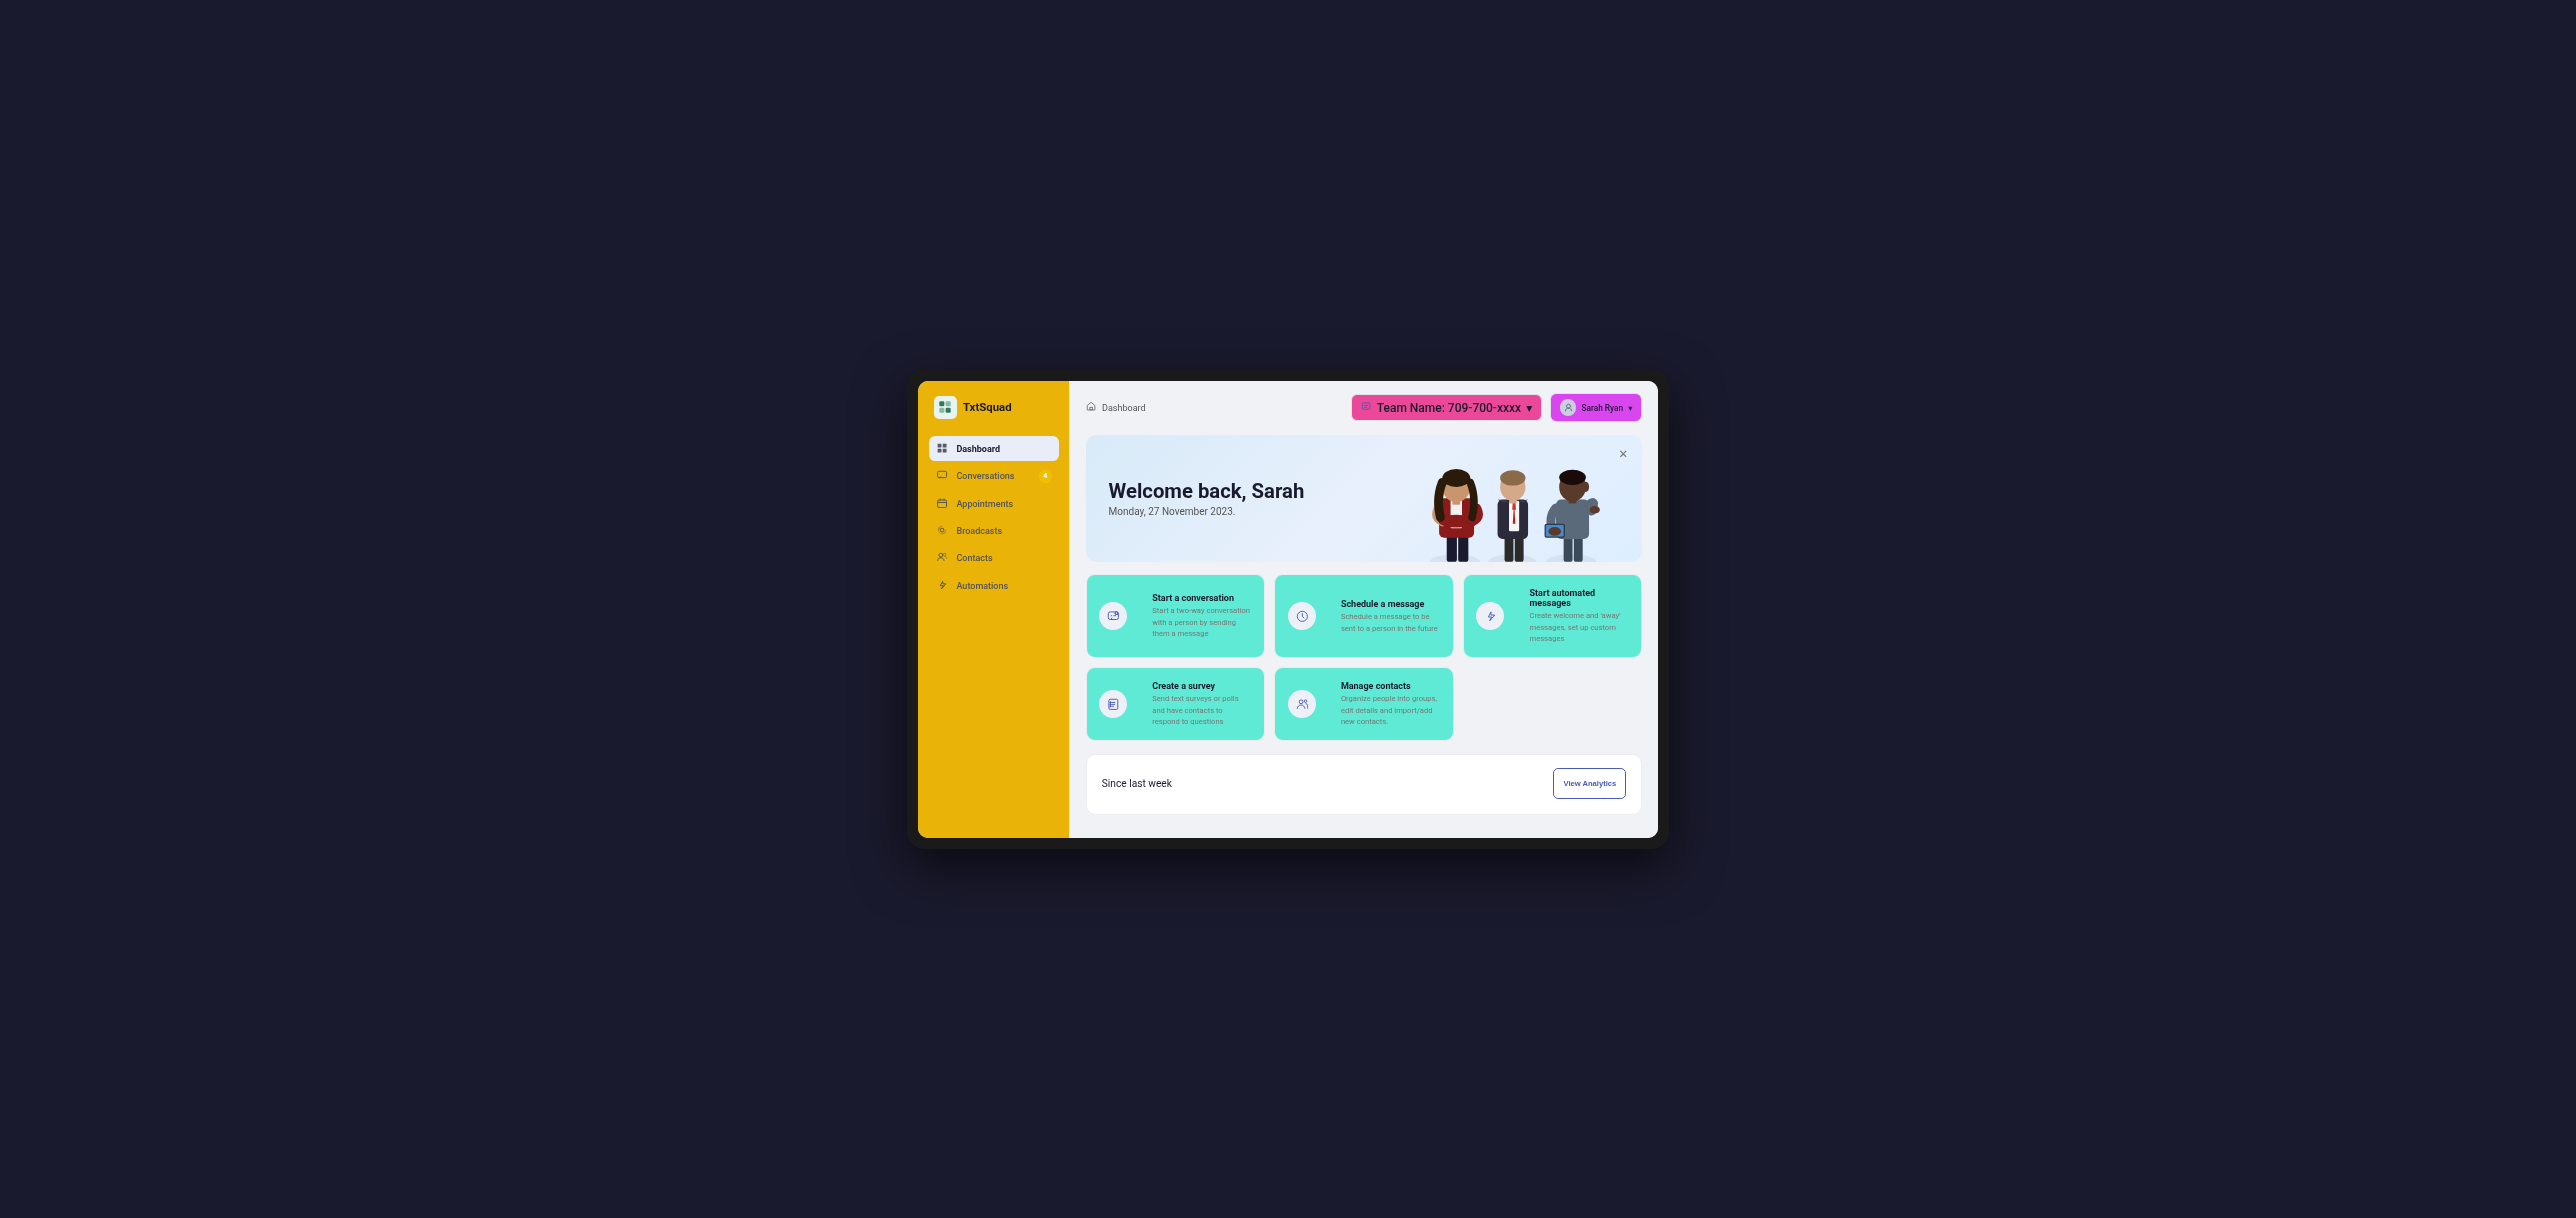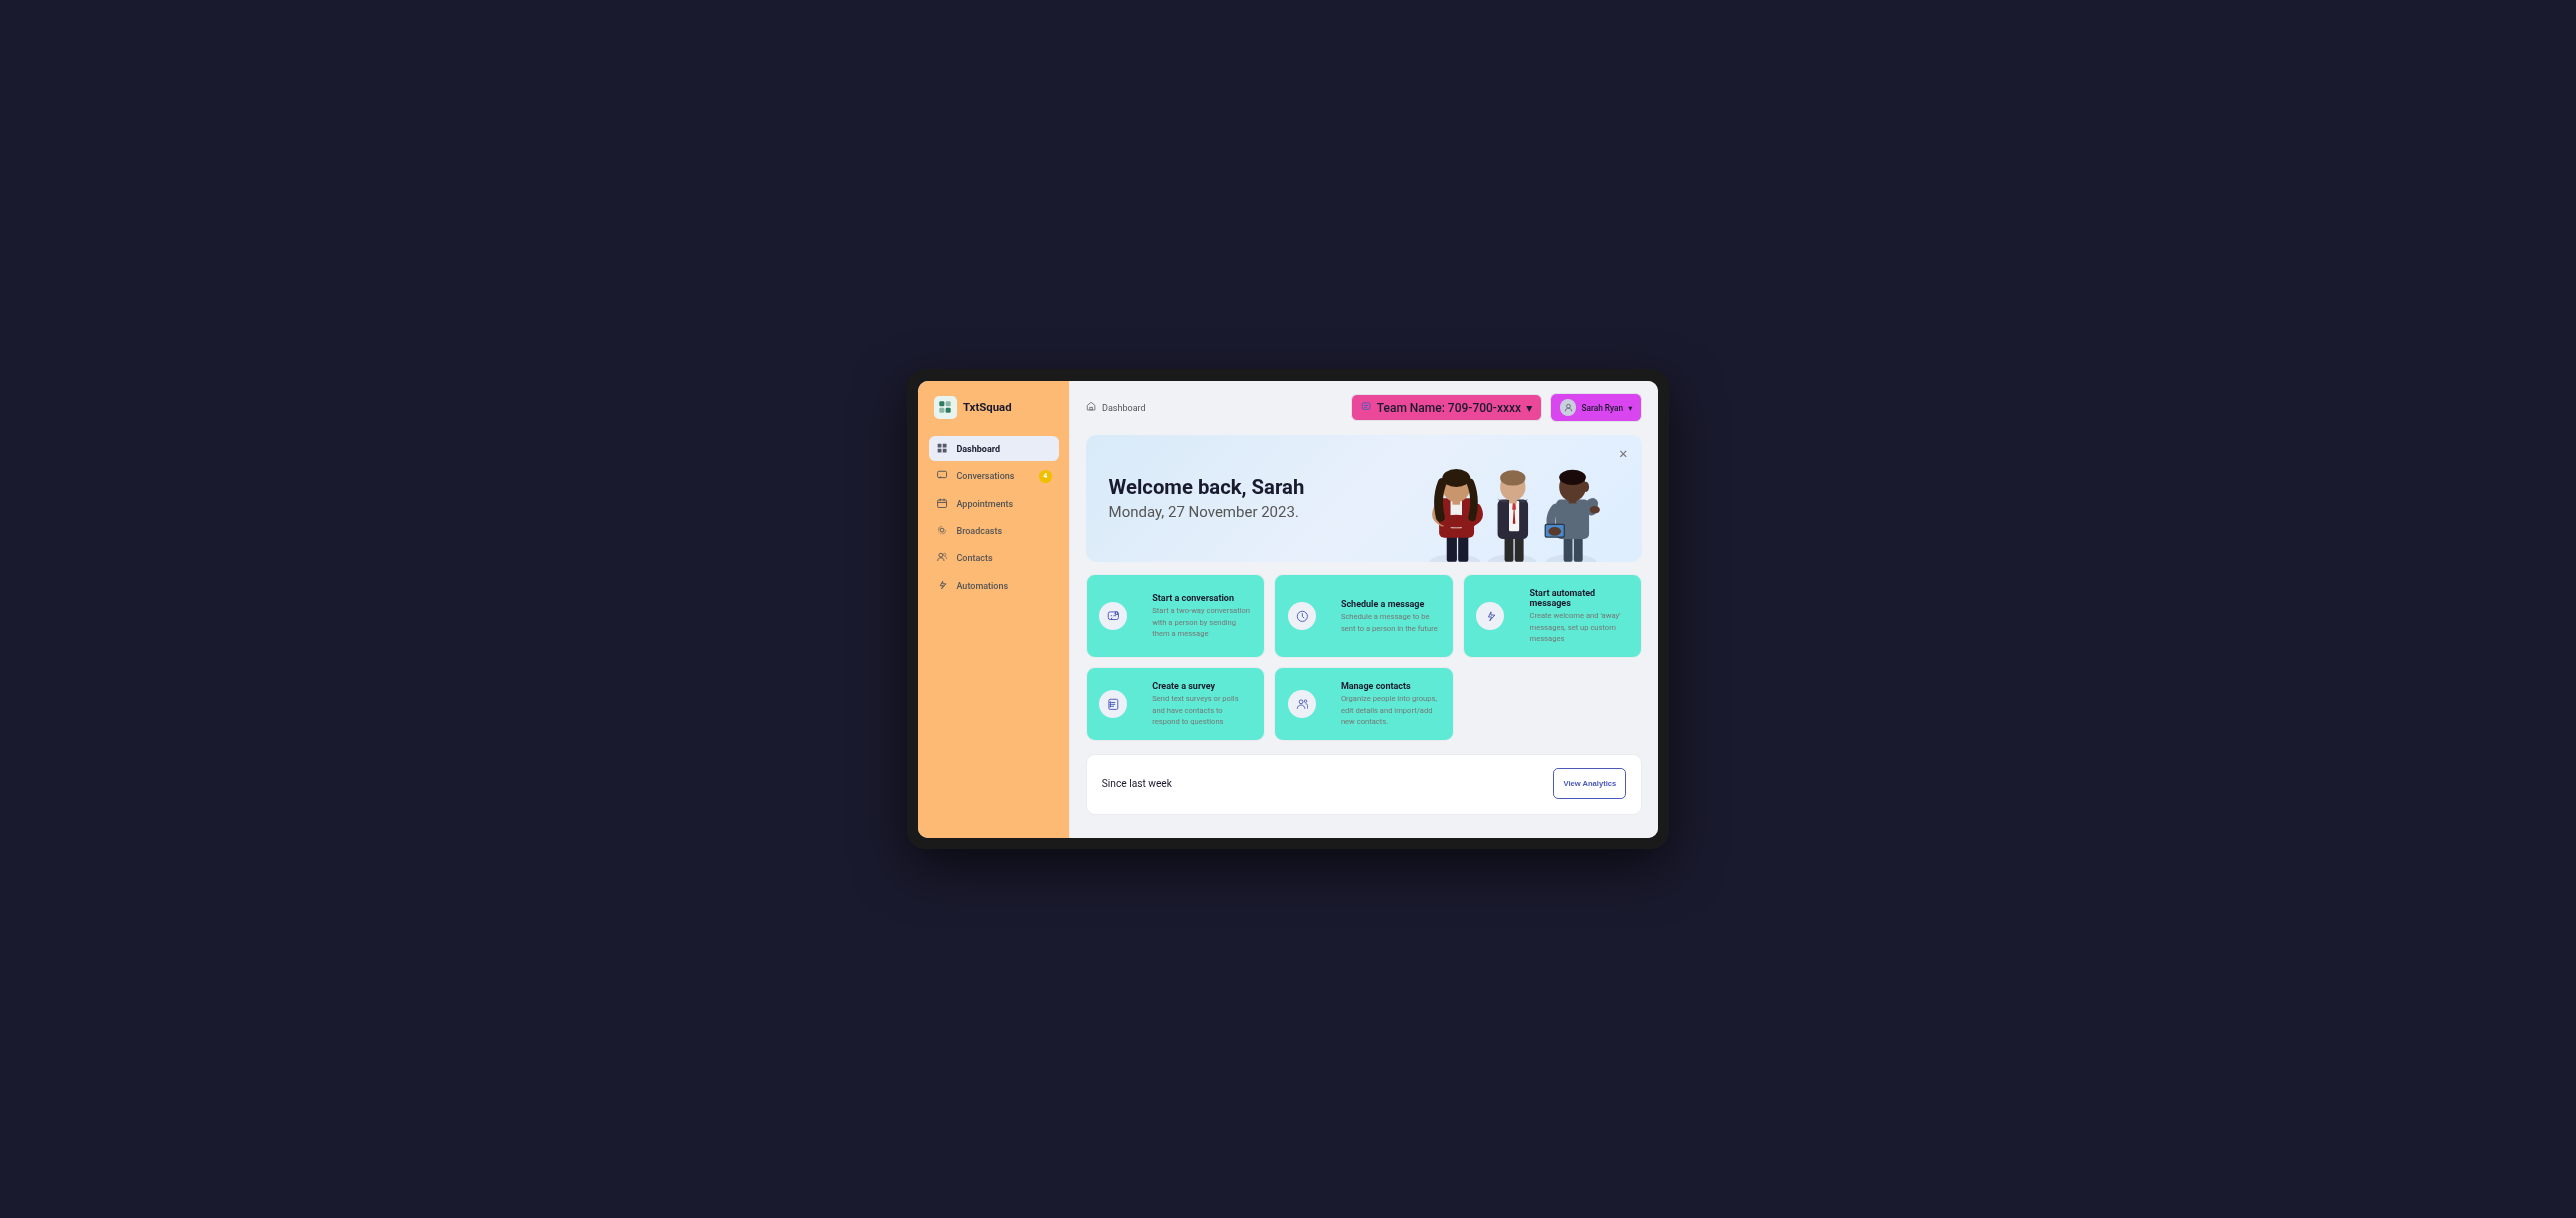--- a/index.html
+++ b/index.html
@@ -24,21 +24,21 @@
       background: #f0f2f5;
       border-radius: 10.2px;
       overflow: hidden;
       display: flex;
       height: 457px;
     }
     
     .sidebar {
       width: 152px;
       min-width: 152px;
-      background: #fdba74;
+      background: #eab308;
       border-right: 0.6px solid #e8eaed;
       display: flex;
       flex-direction: column;
       padding: 15.2px 10.2px;
       gap: 2.5px;
     }
     .sidebar-logo {
       display: flex;
       align-items: center;
       gap: 6.3px;
@@ -170,21 +170,21 @@
       display: flex;
       align-items: center;
     }
     .welcome-text h1 {
       font-size: 20.3px;
       font-weight: 700;
       color: #1a1a2e;
       margin-bottom: 3.8px;
     }
     .welcome-text p {
-      font-size: 15px;
+      font-size: 10px;
       color: #555;
     }
     .close-btn {
       position: absolute;
       top: 10.2px;
       right: 10.2px;
       background: none;
       border: none;
       cursor: pointer;
       font-size: 11.4px;

